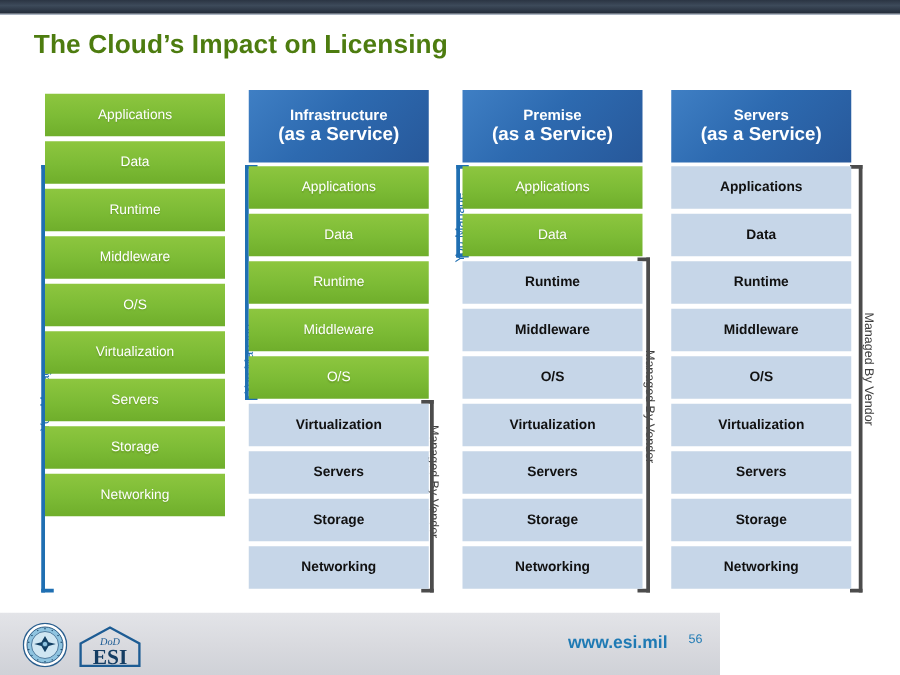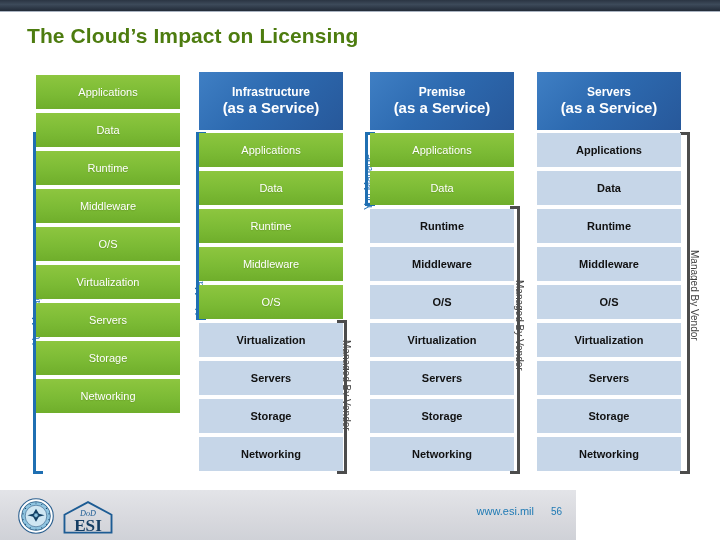--- a/index.html
+++ b/index.html
@@ -87,21 +87,21 @@
   
   #footer{
     position:absolute;left:0;top:489px;width:576px;height:51px;
     background:linear-gradient(to bottom,#e3e4e8 0%,#d8d9de 55%,#cfd1d7 100%);
     border-top:1px solid #ffffff;
   }
   #logo-dod{position:absolute;left:18px;top:8px;width:36px;height:36px;}
   #logo-esi{position:absolute;left:60px;top:8px;width:56px;height:38px;}
   #site-url{
     position:absolute;right:42px;top:15px;
-    font-size:11px;font-weight:normal;color:#1f7ab4;
+    font-size:14px;font-weight:bold;color:#1f7ab4;
   }
   #page-num{
     position:absolute;right:14px;top:16px;
     font-size:10px;color:#1f7ab4;margin-left:32px;
   }
 </style>
 </head>
 <body>
 
 <div id="topbar"></div>

